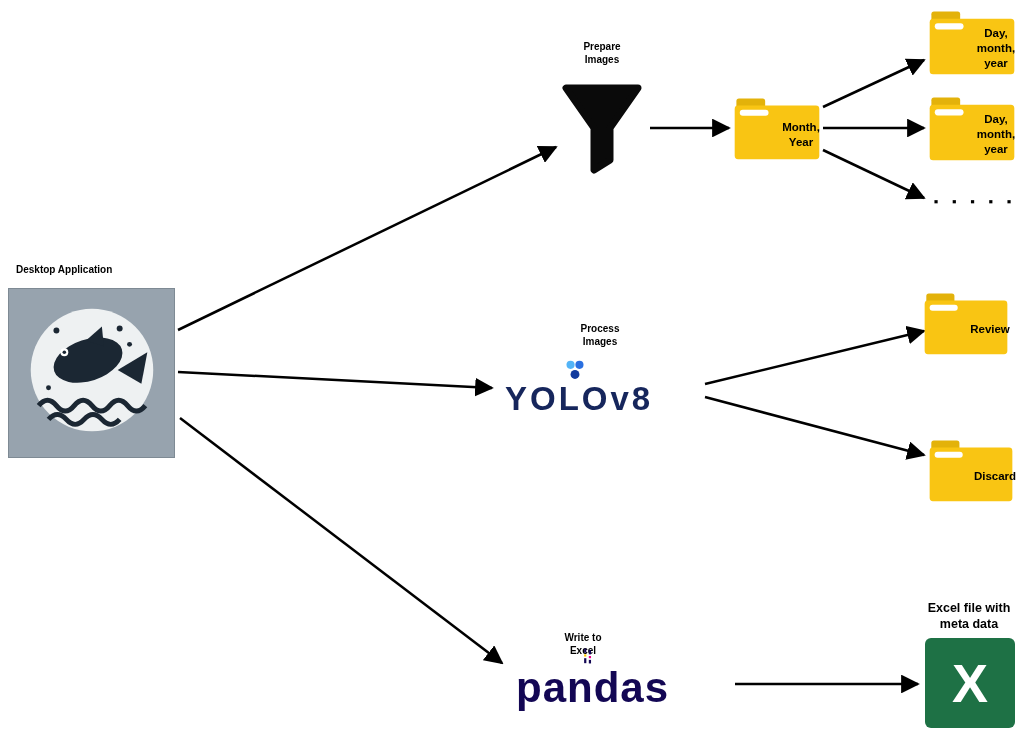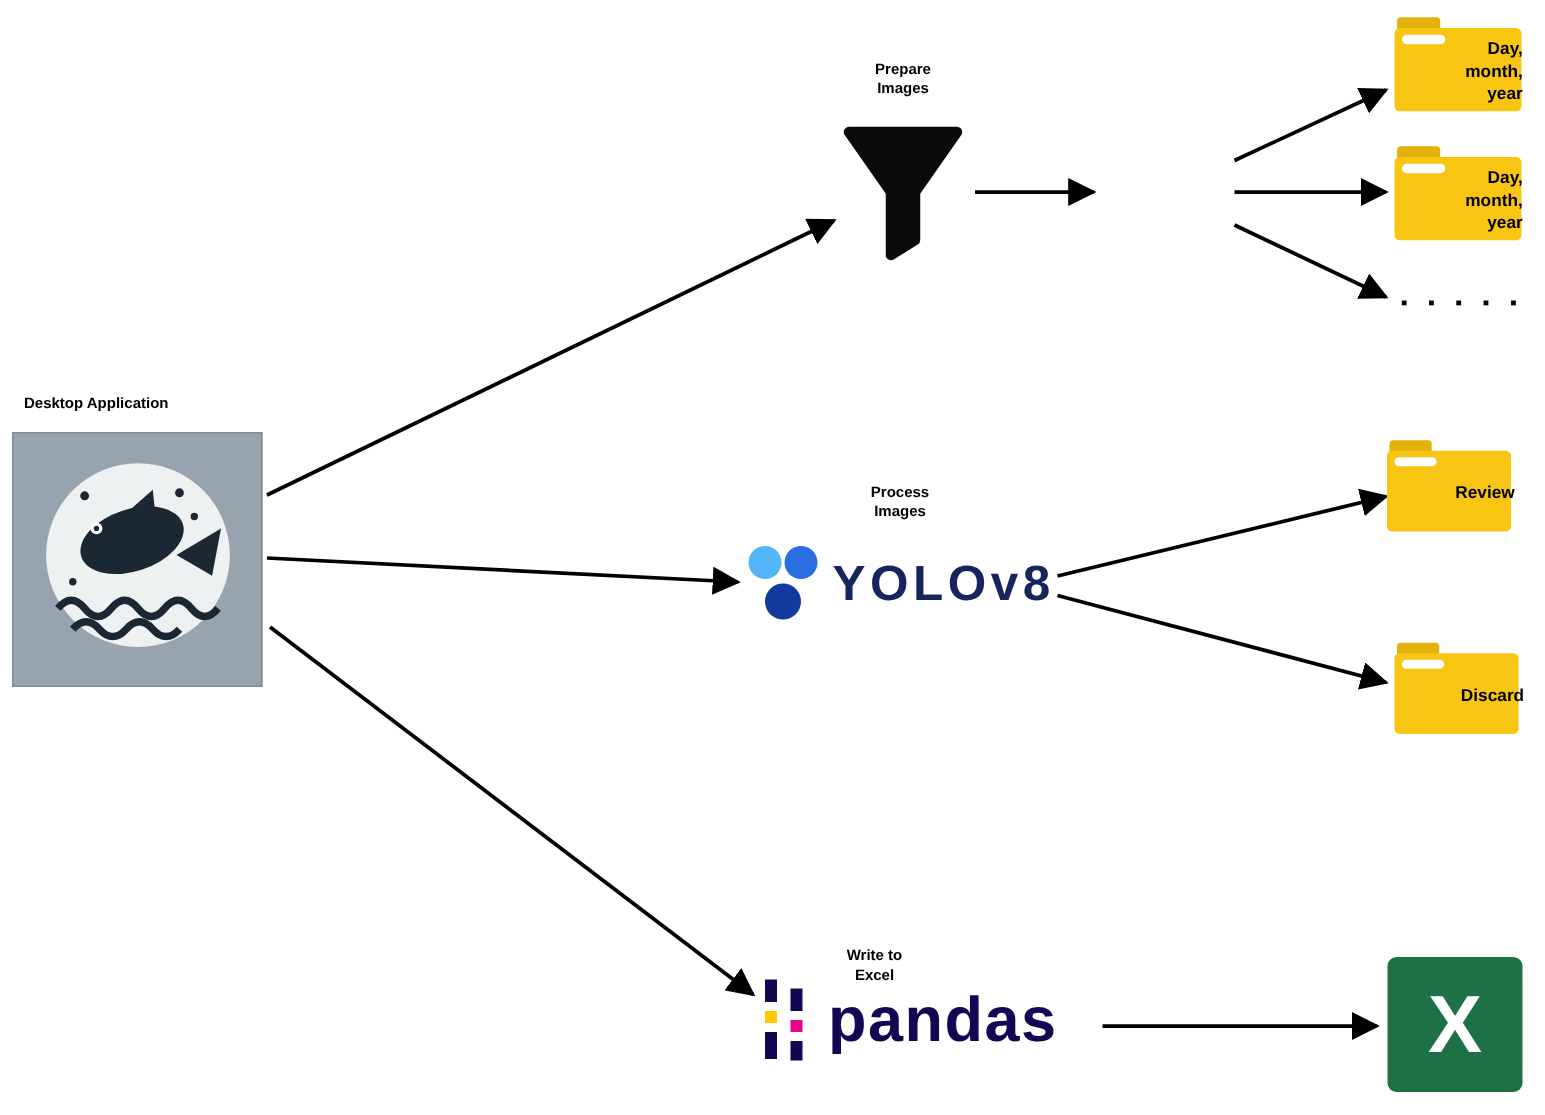--- a/index.html
+++ b/index.html
@@ -56,21 +56,21 @@
     position: absolute; left: 0; top: 0;
     width: 100%; height: 100%;
   }
   .folder-label {
     position: absolute;
     left: 3%; right: 3%; top: 24%; bottom: 4%;
     display: flex; align-items: center; justify-content: center;
     font-weight: 700;
     font-size: 11.5px;
     color: #000;
-    text-align: right;
+    text-align: center;
     white-space: pre-line;
     line-height: 1.3;
     padding-left: 48px;
   }
 
   .dots {
     position: absolute;
     left: 930px; top: 194px;
     width: 90px;
     text-align: center;
@@ -78,20 +78,21 @@
     letter-spacing: 5px;
     font-weight: 700;
     color: #000;
   }
 
   
   .logo-row {
     position: absolute;
     display: flex;
     align-items: center;
+    flex-direction: column;
   }
   .yolo-text {
     font-size: 33px;
     font-weight: 700;
     color: #16265C;
     letter-spacing: 3px;
     margin-left: 8px;
   }
   .pandas-text {
     font-size: 42px;
@@ -161,20 +162,28 @@
   </div>
 
   <div class="lbl" style="left:552px; top:40px; width:100px;">Prepare
 Images</div>
   <div class="funnel">
     <svg viewBox="0 0 84 92">
       <path d="M6,6 H78 L50,46 V78 L34,88 V46 Z" fill="#0a0a0a" stroke="#0a0a0a" stroke-width="7" stroke-linejoin="round"></path>
     </svg>
   </div>
 
+  <div class="folder" style="left:733px; top:95px; width:88px; height:66px;">
+    <svg viewBox="0 0 104 76" preserveAspectRatio="none">
+      <rect x="4" y="4" width="34" height="16" rx="3" fill="#E3B20A"></rect>
+      <rect x="2" y="12" width="100" height="62" rx="4" fill="#F9C513"></rect>
+      <rect x="8" y="17" width="34" height="7" rx="3.5" fill="#ffffff"></rect>
+    </svg>
+    <span class="folder-label">Month, Year</span>
+  </div>
 
   <div class="folder" style="left:928px; top:8px; width:88px; height:68px;">
     <svg viewBox="0 0 104 76" preserveAspectRatio="none">
       <rect x="4" y="4" width="34" height="16" rx="3" fill="#E3B20A"></rect>
       <rect x="2" y="12" width="100" height="62" rx="4" fill="#F9C513"></rect>
       <rect x="8" y="17" width="34" height="7" rx="3.5" fill="#ffffff"></rect>
     </svg>
     <span class="folder-label">Day, month,
 year</span>
   </div>
@@ -204,21 +213,21 @@
 
   <div class="folder" style="left:923px; top:290px; width:86px; height:66px;">
     <svg viewBox="0 0 104 76" preserveAspectRatio="none">
       <rect x="4" y="4" width="34" height="16" rx="3" fill="#E3B20A"></rect>
       <rect x="2" y="12" width="100" height="62" rx="4" fill="#F9C513"></rect>
       <rect x="8" y="17" width="34" height="7" rx="3.5" fill="#ffffff"></rect>
     </svg>
     <span class="folder-label">Review</span>
   </div>
 
-  <div class="folder" style="left:928px; top:425px; width:86px; height:66px;">
+  <div class="folder" style="left:928px; top:437px; width:86px; height:66px;">
     <svg viewBox="0 0 104 76" preserveAspectRatio="none">
       <rect x="4" y="4" width="34" height="16" rx="3" fill="#E3B20A"></rect>
       <rect x="2" y="12" width="100" height="62" rx="4" fill="#F9C513"></rect>
       <rect x="8" y="17" width="34" height="7" rx="3.5" fill="#ffffff"></rect>
     </svg>
     <span class="folder-label">Discard</span>
   </div>
 
   <div class="lbl" style="left:533px; top:631px; width:100px;">Write to
 Excel</div>
@@ -227,17 +236,19 @@
       <rect x="4" y="2" width="8" height="15" fill="#130754"></rect>
       <rect x="4" y="23" width="8" height="8" fill="#FFCA00"></rect>
       <rect x="4" y="37" width="8" height="18" fill="#130754"></rect>
       <rect x="21" y="8" width="8" height="15" fill="#130754"></rect>
       <rect x="21" y="29" width="8" height="8" fill="#E70488"></rect>
       <rect x="21" y="43" width="8" height="13" fill="#130754"></rect>
     </svg>
     <span class="pandas-text">pandas</span>
   </div>
 
+  <div class="lbl" style="left:916px; top:600px; width:106px; font-size:12.5px;">Excel file with
+meta data</div>
   <div class="excel-icon">
     <span class="excel-x">X</span>
   </div>
 
 </div>
 
 </body></html>

